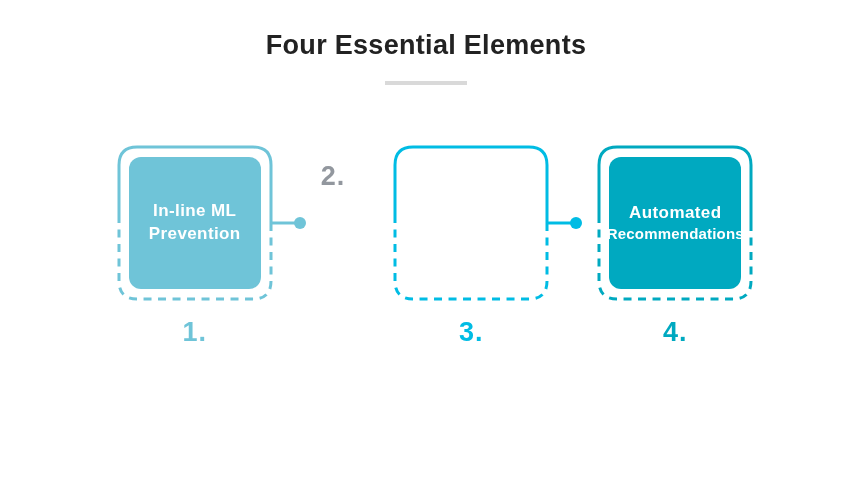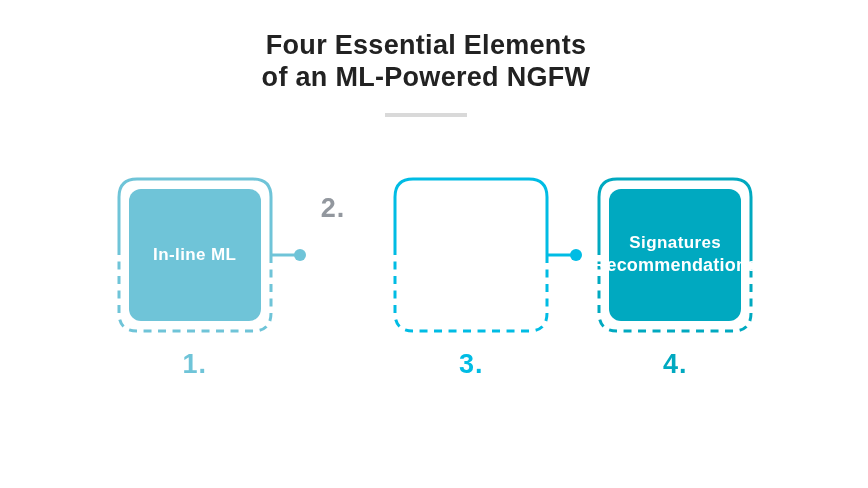--- a/index.html
+++ b/index.html
@@ -87,55 +87,55 @@
   }
   .label {
     color: #ffffff;
     font-weight: bold;
     font-size: 17px;
     line-height: 1.32;
     text-align: center;
     letter-spacing: 0.4px;
   }
   .label .sub {
-    font-size: 18px;
+    font-size: 15px;
     line-height: 1.3;
     letter-spacing: 0.2px;
   }
   .num {
     margin-top: 16px;
     font-size: 27px;
     font-weight: bold;
     color: var(--c);
     letter-spacing: 1px;
   }
 </style>
 </head>
 <body>
 
 <div class="stage">
   <div class="title">
     <div>Four Essential Elements</div>
-    <div>of an ML-Powered NGFW</div>
   </div>
   <div class="divider"></div>
   <div class="row">
       <div class="col" style="--c: #6fc4d8;">
     <div class="card">
       <svg class="frame" width="156" height="156" viewBox="0 0 156 156">
         <path class="half top" d="M 2,78 L 2,20 Q 2,2 20,2 L 136,2 Q 154,2 154,20 L 154,78"></path>
         <path class="half bottom dashed" d="M 154,78 L 154,136 Q 154,154 136,154 L 20,154 Q 2,154 2,136 L 2,78"></path>
       </svg>
       <svg class="connector" width="40" height="20" viewBox="0 0 40 20">
         <line x1="2" y1="10" x2="26" y2="10"></line>
         <circle cx="31" cy="10" r="6"></circle>
       </svg>
       <div class="fill">
         <div class="label">
               <div>In-line ML</div>
+              <div>Prevention</div>
             </div>
       </div>
     </div>
     <div class="num">1.</div>
   </div>
       <div class="col" style="--c: #92979e;">
     <div class="num">2.</div>
   </div>
       <div class="col" style="--c: #00bce4;">
     <div class="card">
@@ -152,21 +152,21 @@
   </div>
       <div class="col" style="--c: #00a9c0;">
     <div class="card">
       <svg class="frame" width="156" height="156" viewBox="0 0 156 156">
         <path class="half top" d="M 2,78 L 2,20 Q 2,2 20,2 L 136,2 Q 154,2 154,20 L 154,78"></path>
         <path class="half bottom dashed" d="M 154,78 L 154,136 Q 154,154 136,154 L 20,154 Q 2,154 2,136 L 2,78"></path>
       </svg>
 
       <div class="fill">
         <div class="label">
-              <div>Signatures</div>
+              <div>Automated</div>
               <div class="sub">Recommendations</div>
             </div>
       </div>
     </div>
     <div class="num">4.</div>
   </div>
     </div>
 </div>
 
 </body></html>

